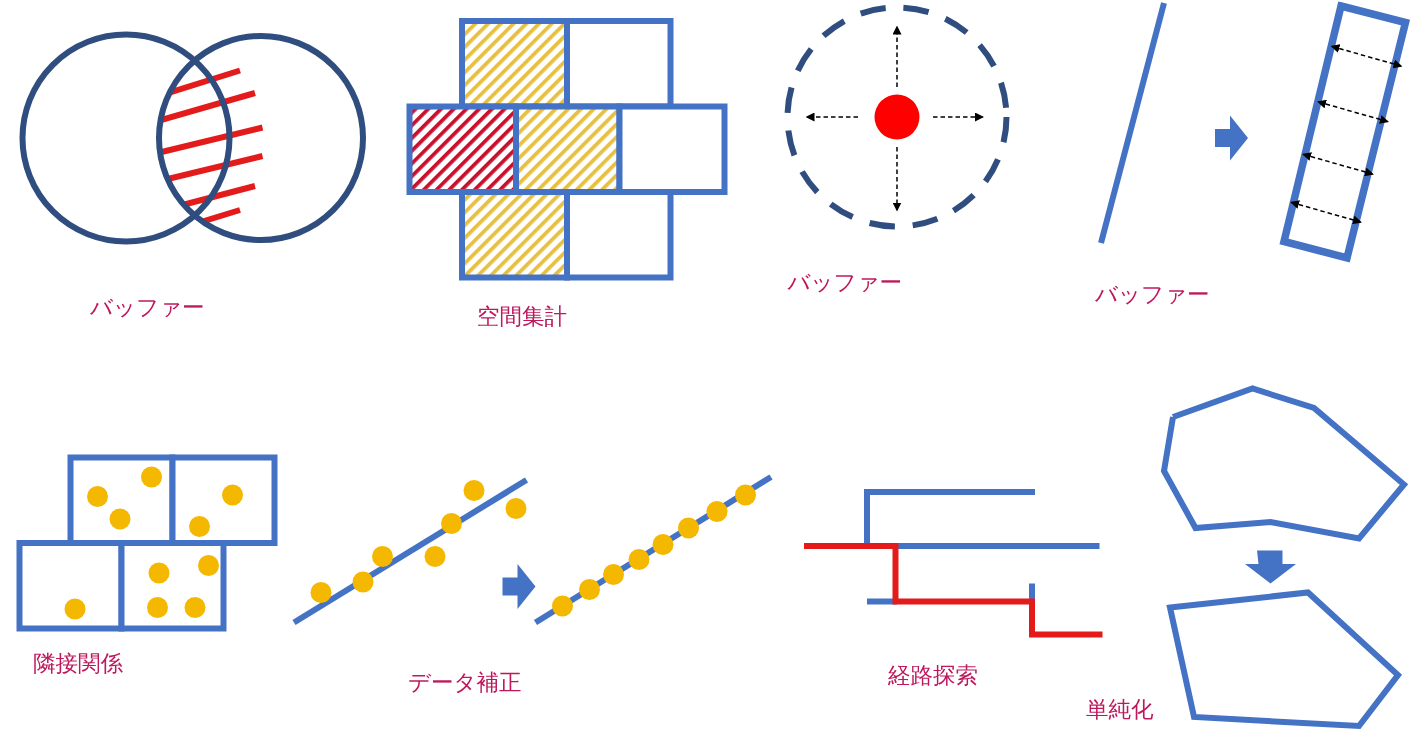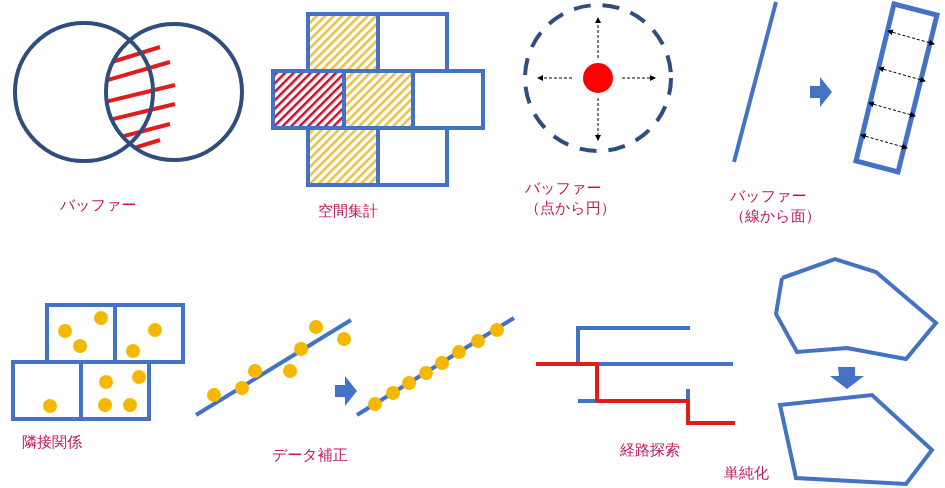--- a/index.html
+++ b/index.html
@@ -137,22 +137,20 @@
     <polyline points="782,278 835,259 876,272 936,323 906,359 847,348 797,352 776,314 782,278"></polyline>
     <path d="M838,367 h17 v9 h9 l-17,13 l-17,-13 h9 z" fill="#4472C4" stroke="none"></path>
     <polygon points="780,405 872,395 932,450 906,484 796,478"></polygon>
   </g>
 </svg>
 
 <div class="lbl" style="left:60px;top:195px;width:140px;">バッファー</div>
 <div class="lbl" style="left:318px;top:201px;width:120px;">空間集計</div>
 <div class="lbl" style="left:525px;top:178px;width:140px;">
   <div>バッファー</div>
-  <div>（点から円）</div>
 </div>
 <div class="lbl" style="left:730px;top:186px;width:140px;">
   <div>バッファー</div>
-  <div>（線から面）</div>
 </div>
 <div class="lbl" style="left:22px;top:432px;">隣接関係</div>
 <div class="lbl" style="left:272px;top:445px;">データ補正</div>
-<div class="lbl" style="left:592px;top:440px;margin-left:28px;">経路探索</div>
+<div class="lbl" style="left:592px;top:440px;">経路探索</div>
 <div class="lbl" style="left:724px;top:465px;font-family:Liberation Mono, monospace;">単純化</div>
 
 </body></html>

